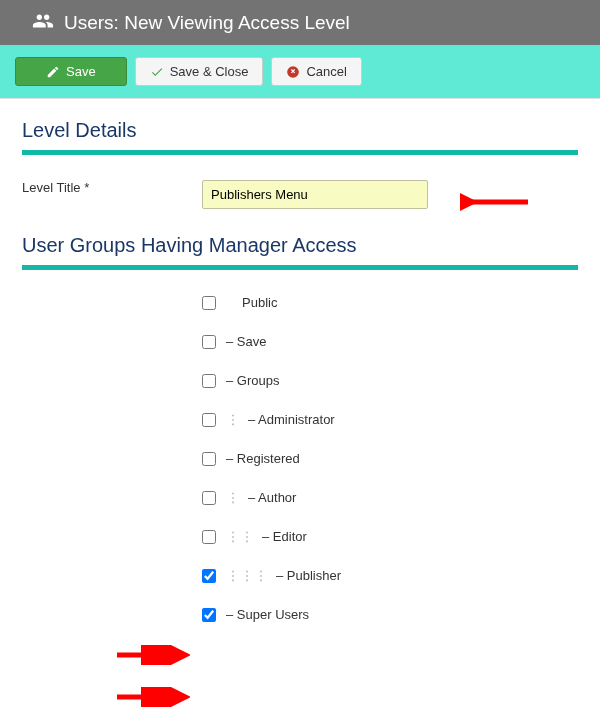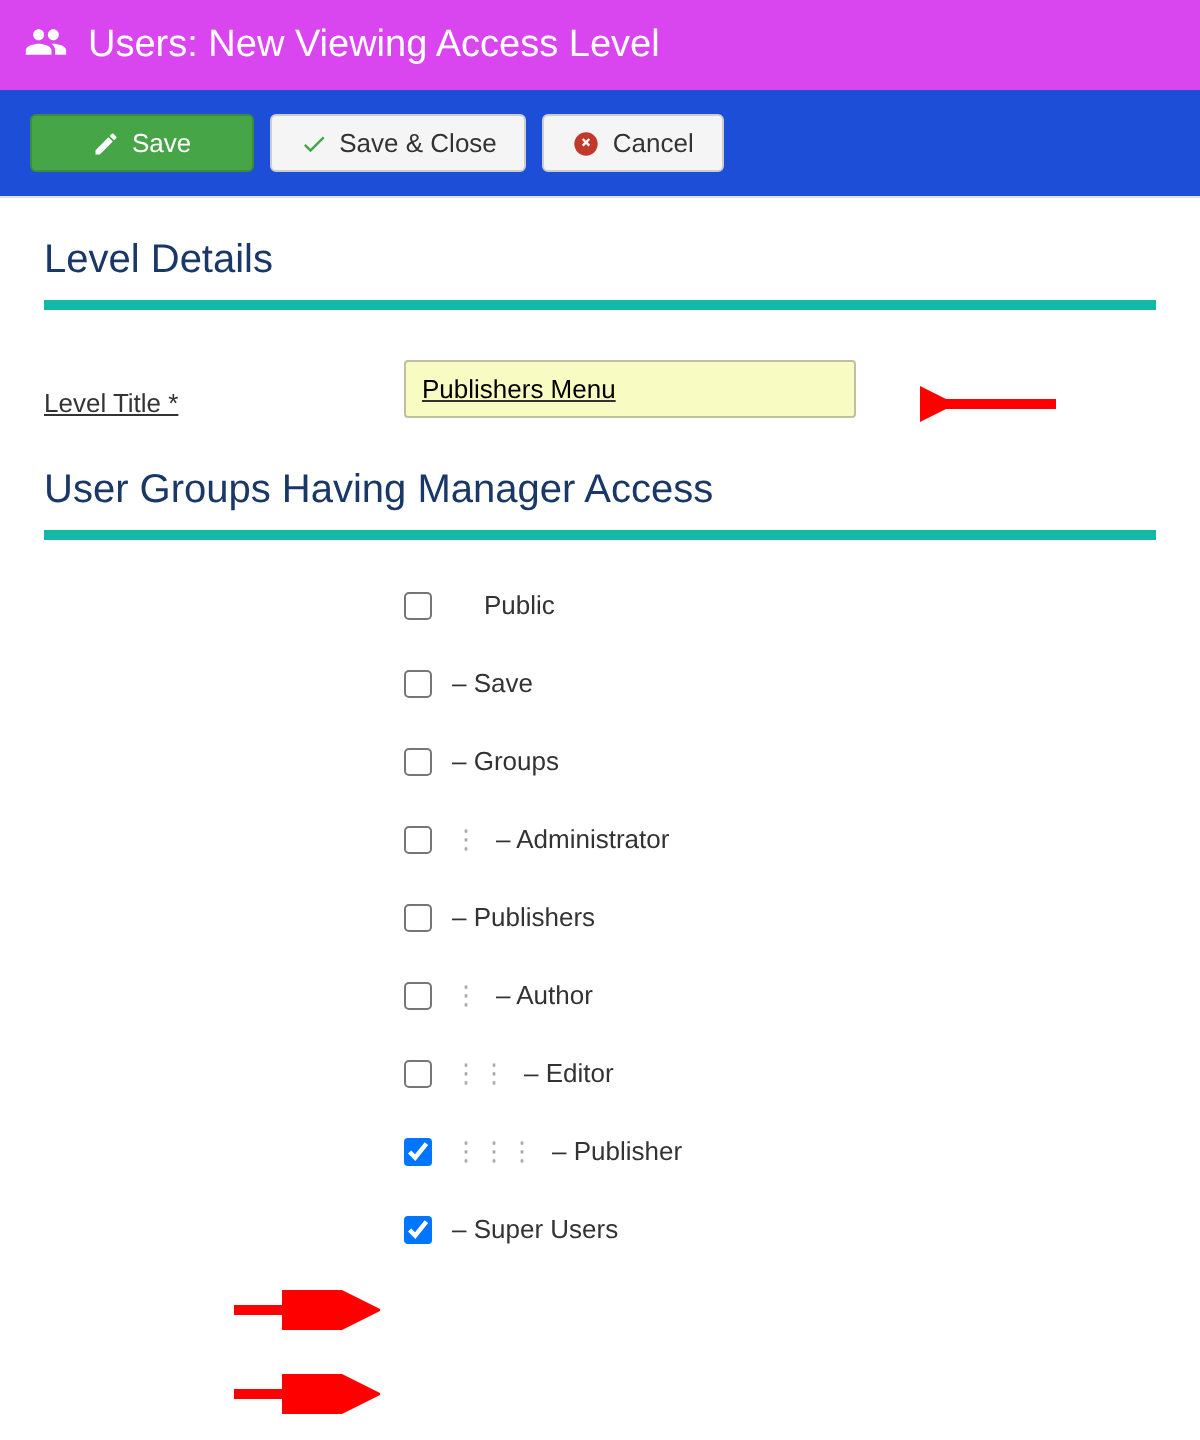--- a/index.html
+++ b/index.html
@@ -1,26 +1,26 @@
 <!DOCTYPE html>
 <html><head>
 <meta charset="utf-8">
 <style>
   * { box-sizing: border-box; margin: 0; padding: 0; }
   body { font-family: Arial, Helvetica, sans-serif; font-size: 13px; color: #333; background: #fff; width: 600px; }
-  .header { background: #d946ef; color: #fff; padding: 10px 12px; display: flex; align-items: center; gap: 10px; }
+  .header { background: #737373; color: #fff; padding: 10px 32px; display: flex; align-items: center; gap: 10px; }
   .header svg { width: 22px; height: 22px; fill: #fff; }
   .header h1 { font-size: 19px; font-weight: normal; }
-  .toolbar { background: #1d4ed8; border-bottom: 1px solid #e0e0e0; padding: 12px 15px; display: flex; gap: 8px; }
+  .toolbar { background: #5eead4; border-bottom: 1px solid #e0e0e0; padding: 12px 15px; display: flex; gap: 8px; }
   .btn { display: inline-flex; align-items: center; gap: 6px; padding: 6px 14px; font-size: 13px; border-radius: 3px; cursor: pointer; border: 1px solid #ccc; background: #f5f5f5; color: #333; }
   .btn-success { background: #46a546; border-color: #3d8b3d; color: #fff; padding: 6px 30px; }
   .btn .icon { display: inline-flex; }
   .content { padding: 20px 22px; }
   .section-title { font-size: 20px; font-weight: normal; color: #1a3867; border-bottom: 5px solid #14b8a6; padding-bottom: 8px; margin-bottom: 25px; }
-  .field-row { display: flex; align-items: flex-end; margin-bottom: 25px; position: relative; text-decoration: underline; }
+  .field-row { display: flex; align-items: flex-start; margin-bottom: 25px; position: relative; }
   .field-label { width: 180px; font-size: 13px; color: #333; }
   .field-input { width: 226px; padding: 6px 8px; border: 1px solid #c0c0a0; background: #f8fbc2; font-size: 13px; border-radius: 2px; }
   .groups-list { margin-left: 180px; }
   .group-item { display: flex; align-items: center; margin-bottom: 24px; font-size: 13px; color: #333; }
   .group-item input[type=checkbox] { margin-right: 10px; width: 14px; height: 14px; }
   .indent-marker { display: inline-block; width: 14px; text-align: center; color: #aaa; font-size: 13px; }
   .arrow { position: absolute; }
   .arrow svg { display: block; }
   .arrow-title { left: 460px; top: 190px; }
   .arrow-pub { left: 115px; top: 645px; }
@@ -89,21 +89,21 @@
         <input type="checkbox" style="">
         <span style="margin-left: 0px;">– Groups</span>
       </div>
       <div class="group-item">
         <input type="checkbox" style="">
         <span class="indent-marker">⋮</span>
         <span style="margin-left: 8px;">– Administrator</span>
       </div>
       <div class="group-item">
         <input type="checkbox" style="">
-        <span style="margin-left: 0px;">– Publishers</span>
+        <span style="margin-left: 0px;">– Registered</span>
       </div>
       <div class="group-item">
         <input type="checkbox" style="">
         <span class="indent-marker">⋮</span>
         <span style="margin-left: 8px;">– Author</span>
       </div>
       <div class="group-item">
         <input type="checkbox" style="">
         <span class="indent-marker">⋮</span>
         <span class="indent-marker">⋮</span>

